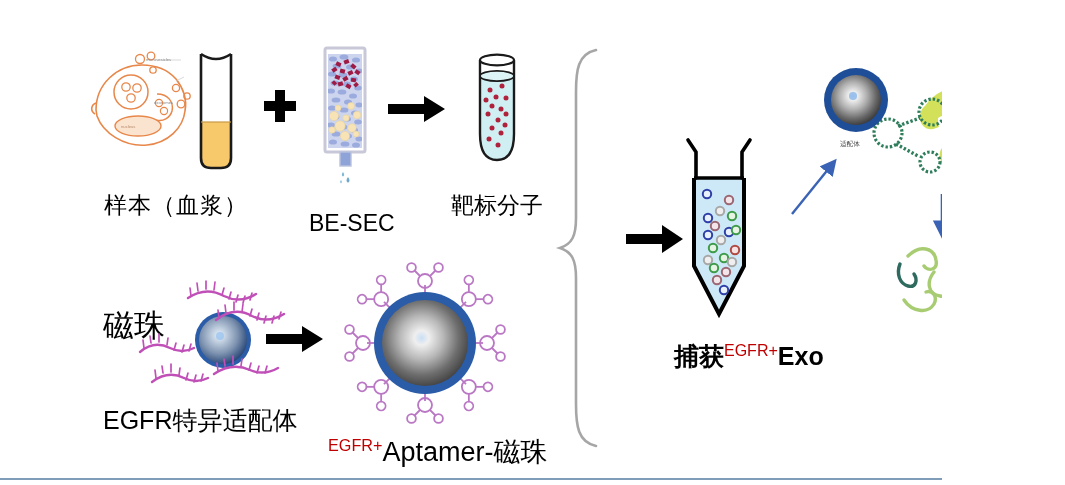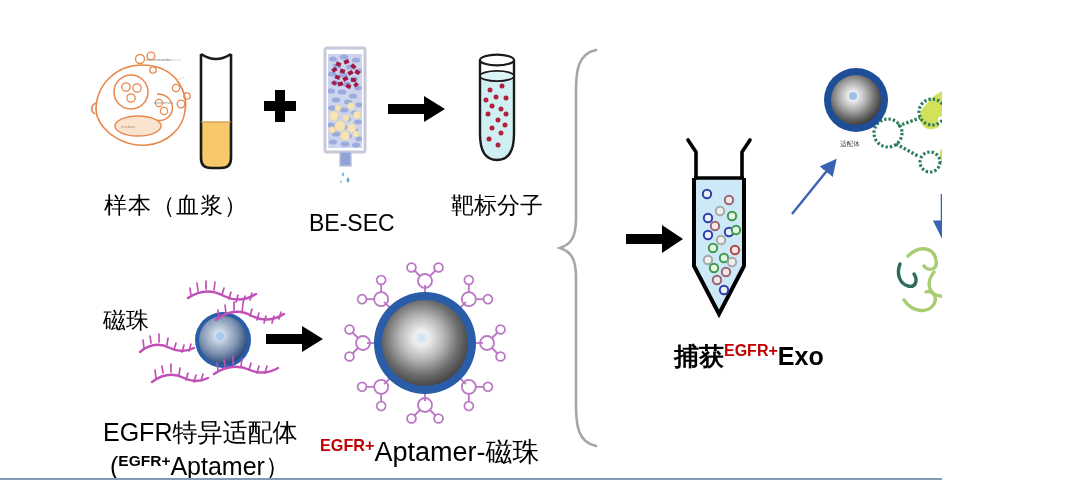--- a/index.html
+++ b/index.html
@@ -18,21 +18,21 @@
   .abs { position: absolute; }
   .lbl {
     position: absolute;
     color: #000000;
     white-space: nowrap;
     font-family: "Liberation Sans", sans-serif;
   }
   .sup {
     font-size: 0.62em;
     vertical-align: super;
-    font-weight: bold;
+    font-weight: normal;
   }
   .red { color: #C00000; }
   .bottom-rule {
     position: absolute;
     left: 0;
     top: 478px;
     width: 1065px;
     height: 2px;
     background: #7F9DB9;
   }
@@ -235,21 +235,21 @@
           <circle cx="33" cy="83" r="2.5"></circle>
         <circle cx="21" cy="89" r="2.5"></circle>
           <circle cx="30" cy="95" r="2.5"></circle>
         <circle cx="37" cy="75" r="2.5"></circle>
       </g>
     </svg>
   </div>
 
   <div class="lbl" style="left:451px; top:190px; font-size:23px;">靶标分子</div>
 
-  <div class="lbl" style="left:103px; top:305px; font-size:23px;text-align:right;">磁珠</div>
+  <div class="lbl" style="left:103px; top:305px; font-size:31px;text-align:right;">磁珠</div>
 
   <div class="abs" style="left:128px; top:278px;">
     <svg width="190" height="130" viewBox="0 0 190 130">
       <defs>
         <radialGradient id="beadSmall" cx="42%" cy="40%" r="62%">
           <stop offset="0%" stop-color="#E8F1FA"></stop>
           <stop offset="28%" stop-color="#B9C8DA"></stop>
           <stop offset="62%" stop-color="#7E93B0"></stop>
           <stop offset="100%" stop-color="#2A4878"></stop>
         </radialGradient>
@@ -316,25 +316,22 @@
           <line x1="105" y1="86" x2="105" y2="78"></line>
             <line x1="113" y1="88" x2="114" y2="81"></line>
           <line x1="121" y1="92" x2="123" y2="85"></line>
             <line x1="129" y1="95" x2="131" y2="88"></line>
           <line x1="137" y1="95" x2="139" y2="88"></line>
         </g>
       </g>
     </svg>
   </div>
 
-  <div class="lbl" style="left:103px; top:416px; font-size:25px;">EGFR特异适配体</div>
-
-  <div class="lbl" style="left:110px; top:450px; font-size:25px;">
-    <span>(</span><span class="sup">EGFR+</span><span>Aptamer</span><span>）</span>
-  </div>
+  <div class="lbl" style="left:103px; top:404px; font-size:25px;">EGFR特异适配体</div>
+
 
   <div class="abs" style="left:266px; top:325px;">
     <svg width="58" height="28" viewBox="0 0 58 28">
       <path d="M0 9 L36 9 L36 1 L57 14 L36 27 L36 19 L0 19 Z" fill="#000000"></path>
     </svg>
   </div>
 
   <div class="abs" style="left:340px; top:265px;">
     <svg width="170" height="160" viewBox="0 0 170 160">
       <defs>
@@ -413,21 +410,21 @@
           <line x1="5" y1="-5" x2="11" y2="-11"></line>
           <circle cx="13.5" cy="-13.5" r="4.4"></circle>
         </g>
       </g>
 
       <circle cx="85" cy="78" r="51" fill="#2A5CA8"></circle>
       <circle cx="85" cy="78" r="43" fill="url(#beadBig)"></circle>
     </svg>
   </div>
 
-  <div class="lbl" style="left:320px; top:434px; font-size:27px;">
+  <div class="lbl" style="left:328px; top:434px; font-size:27px;">
     <span class="sup red" style="font-size:0.60em;">EGFR+</span><span>Aptamer-磁珠</span>
   </div>
 
   <div class="abs" style="left:556px; top:46px;">
     <svg width="50" height="404" viewBox="0 0 50 404">
       <path d="M40 4 C22 8 20 24 20 46 L20 172 C20 190 16 198 4 202 C16 206 20 214 20 232 L20 358 C20 380 22 396 40 400" fill="none" stroke="#A6A6A6" stroke-width="2.6" stroke-linecap="round"></path>
     </svg>
   </div>
 
   <div class="abs" style="left:626px; top:224px;">

